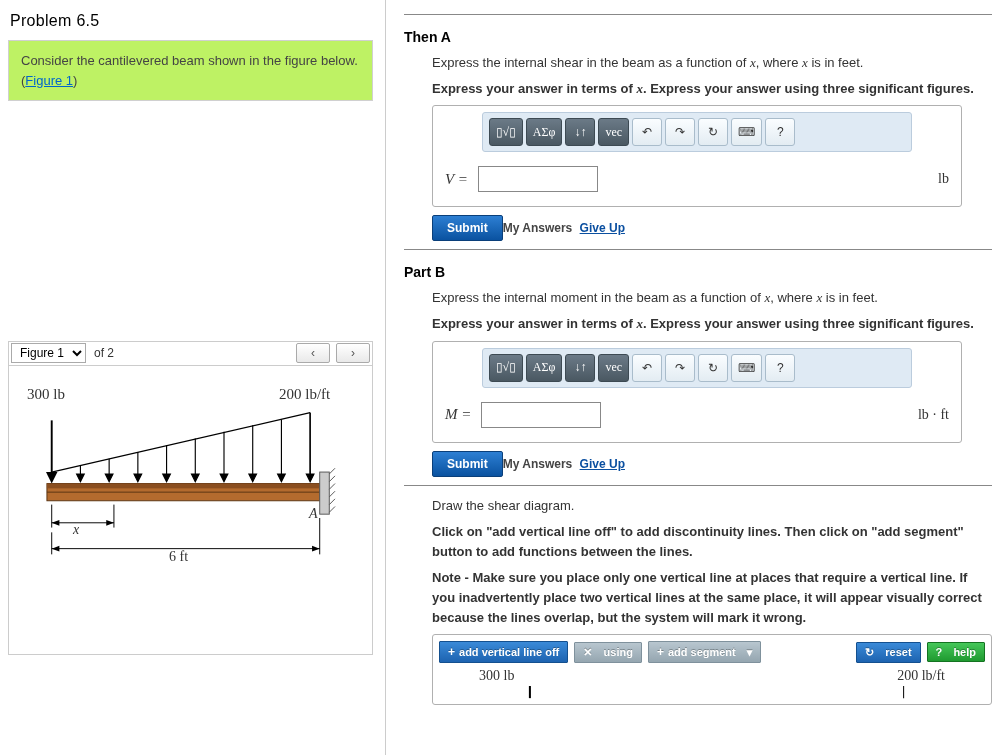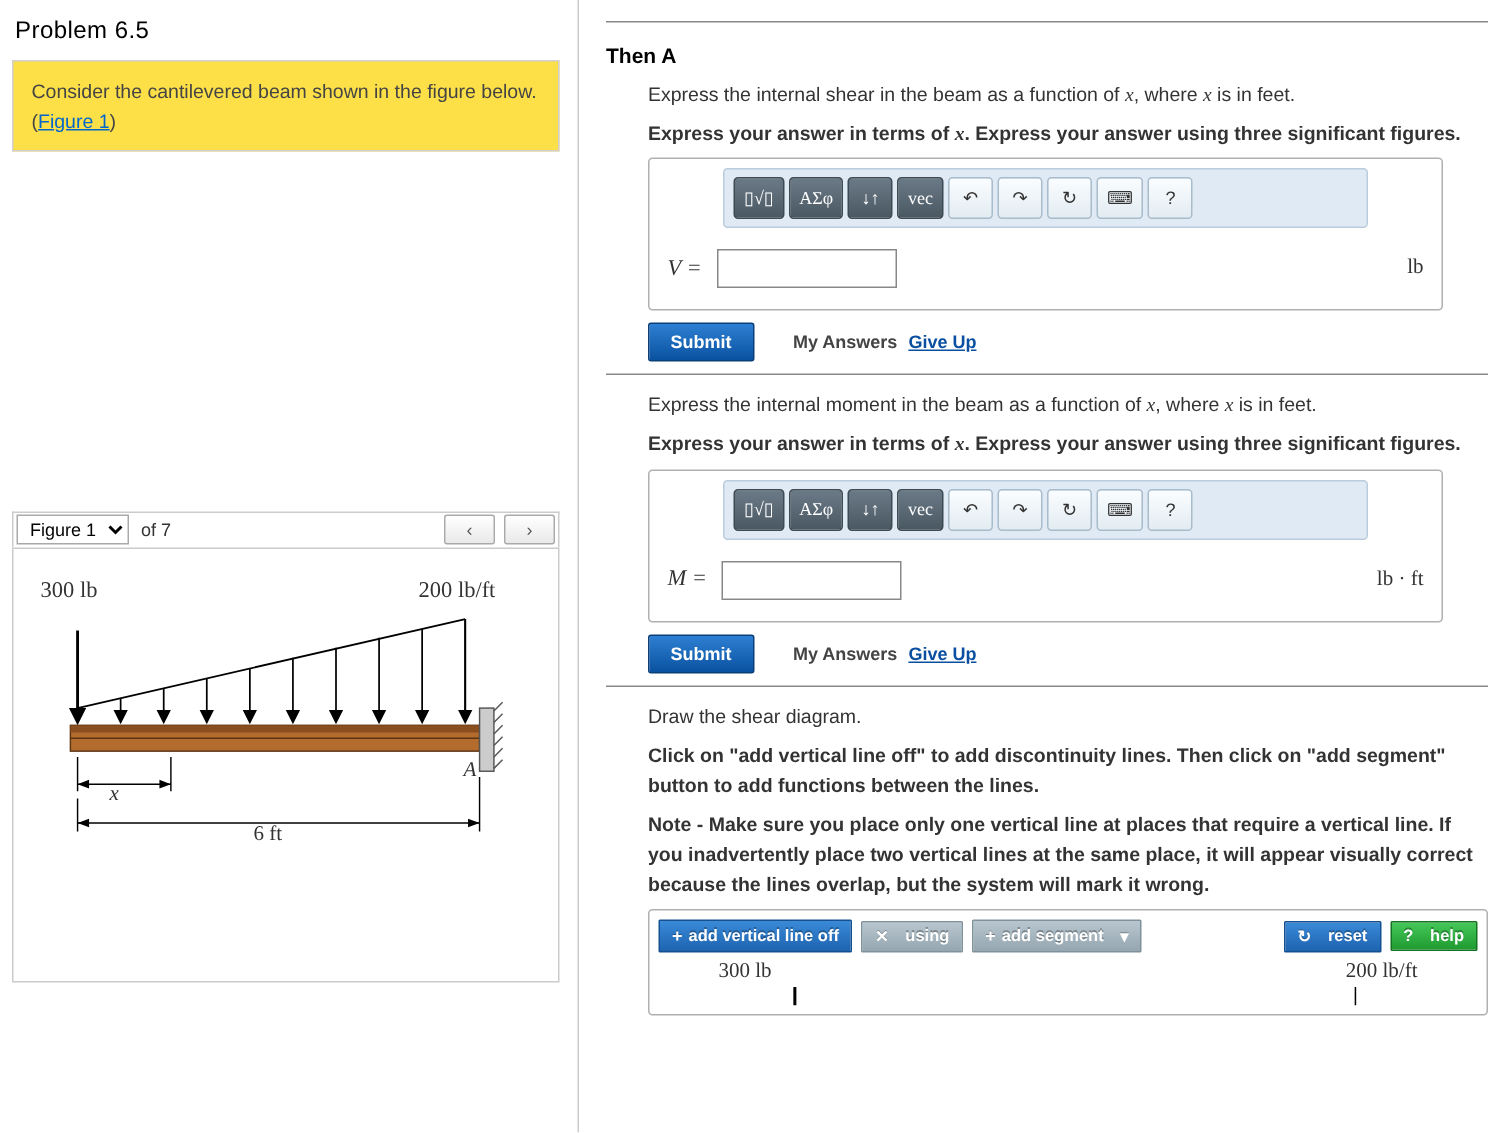--- a/index.html
+++ b/index.html
@@ -1,21 +1,21 @@
 <!DOCTYPE html>
 <html><head>
 <meta charset="utf-8">
 <style>
   * { box-sizing: border-box; margin: 0; padding: 0; }
   body { font-family: Arial, Helvetica, sans-serif; font-size: 13px; color: #333; background: #fff; }
   .container { display: flex; width: 1004px; height: 755px; }
   .left { width: 436px; border-right: 1px solid #ccc; padding: 8px 12px 0 8px; display:flex; flex-direction:column; }
   .right { flex: 1; padding: 8px 12px 0 18px; }
   .problem-title { font-size: 16px; font-weight: normal; color: #000; padding: 4px 0 10px 2px; letter-spacing:.3px;}
-  .prompt-box { border: 1px solid #d0d0d0; background: #fde047; padding: 10px 12px; line-height: 1.5; color:#444;}
+  .prompt-box { border: 1px solid #d0d0d0; background: #bef264; padding: 10px 12px; line-height: 1.5; color:#444;}
   .prompt-box a { color: #0066cc; text-decoration: underline; }
   .fig-spacer { flex: 0 0 240px; }
   .figure-bar { display: flex; align-items: center; padding: 1px 2px 2px 2px; gap:6px; border:1px solid #ccc; border-bottom:none; background:#fff;}
   .figure-select { font-size:12px; height:20px; padding:0 4px; border:1px solid #aaa; background:#fff; }
   .of1 { font-size: 12px; padding-left:2px; color:#333;}
   .nav-spacer { flex:1; }
   .nav-btn { display:inline-flex; align-items:center; justify-content:center; width:34px; height:20px; font-size:12px; color:#555; border:1px solid #aaa; background:linear-gradient(#fff,#e9e9e9); cursor:pointer; border-radius:2px;}
   .figure-canvas { border: 1px solid #ccc; background:#fff; height:290px; padding:18px 14px; position:relative;}
   hr.sep { border: none; border-top: 1px solid #888; margin: 6px 0 10px 0; }
   .part-title { font-size: 14px; font-weight: bold; color:#000; padding: 4px 0 8px 0;}
@@ -24,21 +24,21 @@
   .instr b { font-weight: bold; }
   .var-it { font-style: italic; font-family: 'Times New Roman', serif; }
   .answer-box { border: 1px solid #b0b0b0; border-radius: 3px; padding: 6px 8px 6px 8px; width: 530px; background:#fff;}
   .toolbar { background:#dfeaf4; border:1px solid #bcd; border-radius:3px; padding:5px 6px; display:flex; align-items:center; gap:3px; margin:0 auto 12px auto; width:430px;}
   .tbtn { display:inline-flex; align-items:center; justify-content:center; height:28px; min-width:30px; padding:0 6px; background:linear-gradient(#6b7a87,#4a5862); color:#fff; border:1px solid #3d4a53; border-radius:3px; font-size:12px; cursor:pointer; font-family:serif;}
   .tbtn.light { background:linear-gradient(#fafdff,#e3ecf2); color:#333; border-color:#a9bccb; font-family:Arial,sans-serif;}
   .eqrow { display:flex; align-items:center; gap:10px; padding: 2px 4px 8px 4px;}
   .eqlabel { font-family:'Times New Roman',serif; font-style:italic; font-size:15px;}
   .eqinput { width:120px; height:26px; border:1px solid #888; padding:2px 4px; font-size:13px;}
   .equnit { margin-left:auto; font-family:'Times New Roman',serif; font-size:14px;}
-  .submit-row { display:flex; align-items:center; gap:26px; padding: 8px 0 2px 0;}
+  .submit-row { display:flex; align-items:center; padding: 8px 0 2px 0;}
   .submit-btn { background:linear-gradient(#2d7fd3,#0a52a0); color:#fff; font-weight:bold; font-size:12px; border:1px solid #0a3f7a; padding:5px 14px; border-radius:2px; cursor:pointer;}
   .links { font-size:12px; font-weight:bold; color:#444; }
   .links a { color:#0a4fa0; text-decoration:underline; font-weight:bold; margin-left:4px;text-align:center;}
   .graph-box { border:1px solid #b0b0b0; border-radius:3px; width:560px; padding:4px 6px 2px 6px; background:#fff;}
   .graph-toolbar { display:flex; align-items:center; gap:6px; padding:2px 0;}
   .gtbtn { display:inline-flex; align-items:center; gap:4px; background:linear-gradient(#3a8ad8,#1d63b0); color:#fff; font-size:11px; font-weight:bold; border:1px solid #14508f; padding:3px 8px; border-radius:1px; cursor:pointer; text-shadow:0 -1px 0 rgba(0,0,0,.3);}
   .gtbtn .plus{font-weight:bold;font-size:12px;}
   .gtbtn.dis { background:linear-gradient(#b8c6cf,#95a6b0); border-color:#7f919c; cursor:default;}
   .gtbtn.help { background:linear-gradient(#45c759,#1f9a30); border-color:#147321;}
   .gtoolbar-spacer{flex:1;}
@@ -55,21 +55,21 @@
     <div class="prompt-box">
       <span>Consider the cantilevered beam shown in the figure below. (</span><a href="#">Figure 1</a><span>)</span>
     </div>
 
     <div class="fig-spacer"></div>
 
     <div class="figure-bar">
       <select class="figure-select">
         <option>Figure 1</option>
       </select>
-      <span class="of1">of 7</span>
+      <span class="of1">of 2</span>
       <span class="nav-spacer"></span>
       <span class="nav-btn">‹</span>
       <span class="nav-btn">›</span>
     </div>
 
     <div class="figure-canvas">
       <svg class="beam-svg" viewBox="0 0 350 250">
 
         <line x1="30" y1="92" x2="300" y2="30" stroke="#000" stroke-width="1.3"></line>
         <line x1="300" y1="30" x2="300" y2="98" stroke="#000" stroke-width="1.3"></line>
@@ -165,20 +165,21 @@
         <button class="submit-btn">Submit</button>
         <span class="links">
           <span>My Answers</span>
           <a href="#">Give Up</a>
         </span>
       </div>
     </div>
 
     <hr class="sep">
 
+    <div class="part-title">Part B</div>
     <div class="part-body">
       <div class="instr">
         <span>Express the internal moment in the beam as a function of </span><span class="var-it">x</span><span>, where </span><span class="var-it">x</span><span> is in feet.</span>
       </div>
       <div class="instr">
         <b><span>Express your answer in terms of </span><span class="var-it">x</span><span>. Express your answer using three significant figures.</span></b>
       </div>
       <div class="answer-box">
         <div class="toolbar">
           <span class="tbtn">▯√▯</span>

